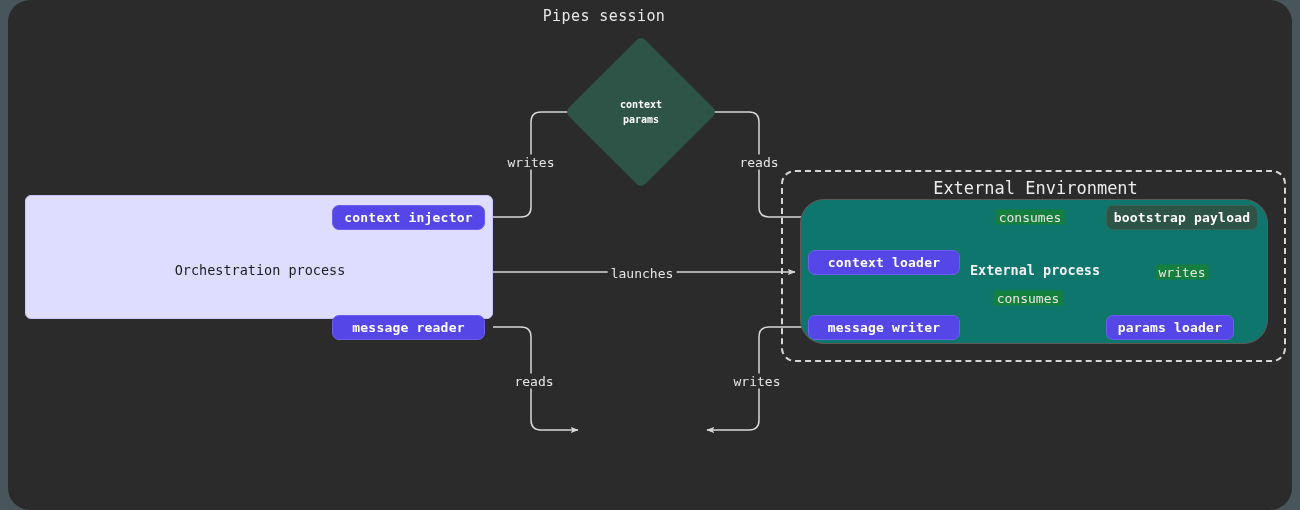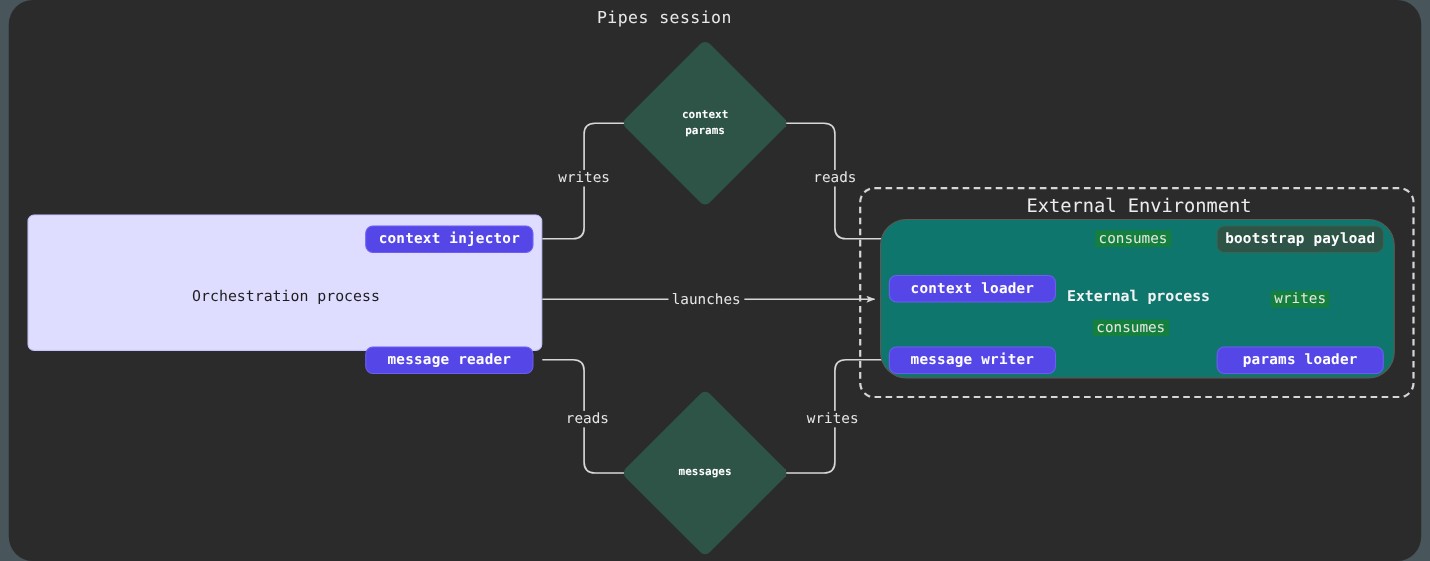--- a/index.html
+++ b/index.html
@@ -216,34 +216,30 @@
   <div class="node pill" style="left:332px; top:315px; width:153px; height:25px;">
     <span>message reader</span>
   </div>
 
   <div class="diamond-wrap" style="left:587px; top:58px; width:108px; height:108px;">
     <div class="diamond-shape"></div>
     <div class="diamond-text" style="top:39px;">context</div>
     <div class="diamond-text" style="top:54px;">params</div>
   </div>
 
-  <div class="diamond-wrap" style="left:587px; top:376px; width:108px; height:108px;">
-    <div class="diamond-shape"></div>
-    <div class="diamond-text" style="top:46px;">messages</div>
-  </div>
 
   <div class="node pill" style="left:808px; top:205px; width:152px; height:25px;margin-top:45px;">
     <span>context loader</span>
   </div>
 
   <div class="node pill" style="left:808px; top:315px; width:152px; height:25px;">
     <span>message writer</span>
   </div>
 
-  <div class="node pill" style="left:1106px; top:315px; width:152px; height:25px;">
+  <div class="node pill" style="left:1106px; top:315px; width:128px; height:25px;">
     <span>params loader</span>
   </div>
 
   <div class="node teal-box" style="left:1106px; top:205px; width:152px; height:25px;">
     <span>bootstrap payload</span>
   </div>
 
   <div class="edge-label" style="left:531px; top:162px;">writes</div>
 
   <div class="edge-label" style="left:759px; top:162px;">reads</div>

